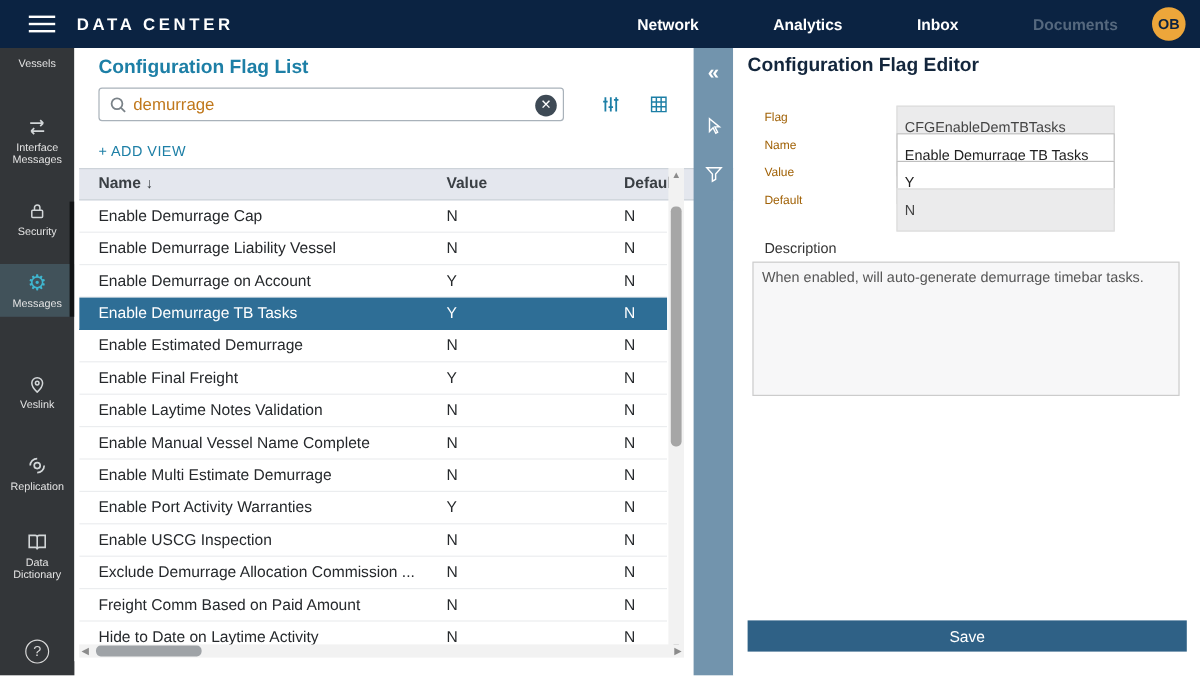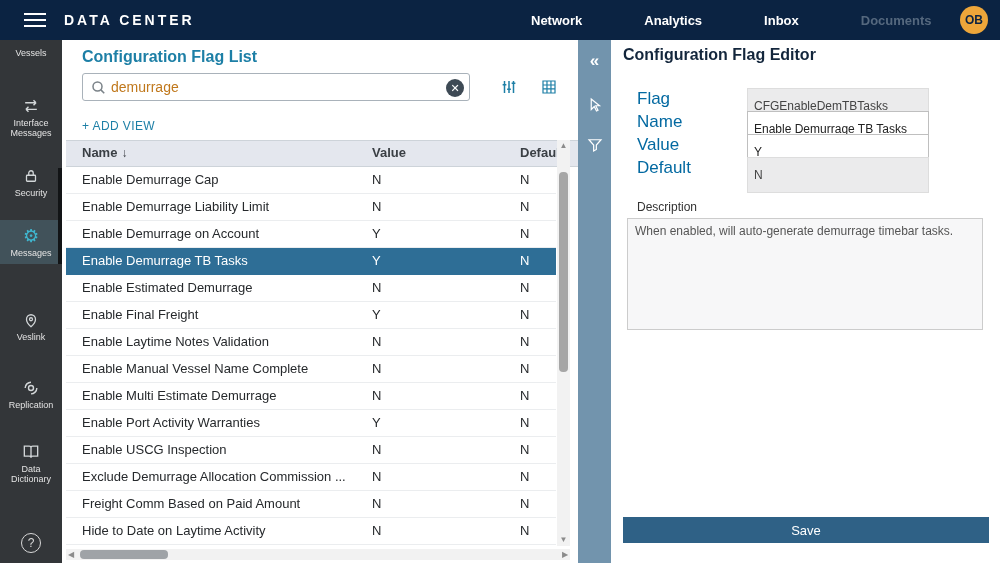--- a/index.html
+++ b/index.html
@@ -23,21 +23,21 @@
   .side-item .si-icon svg { display:block; margin:0 auto; }
   .side-item .si-label { font-size:9px; line-height:10px; display:block; padding:0 2px; }
   .side-item.active { background:#41525a; }
   .side-item.active .si-icon { color:#3fb6cf; }
   .si-gear { font-size:18px; line-height:20px; display:block; }
   .side-scroll { position:absolute; right:0; top:128px; width:4px; height:96px; background:#121416; cursor:pointer; }
   .help-item { position:absolute; bottom:10px; left:0; width:62px; text-align:center; cursor:pointer; }
   .help-circle { width:20px; height:20px; margin:0 auto; border:1.5px solid #d8d8d8; border-radius:50%; color:#d8d8d8; font-size:12px; line-height:18px; }
 
   
-  .list-panel { position:absolute; left:62px; top:40px; width:516px; bottom:0; background:#fff; }
+  .list-panel { position:absolute; left:62px; top:40px; width:516px; bottom:12px; background:#fff; }
   .lp-title { position:absolute; left:20px; top:8px; font-size:16px; font-weight:bold; color:#1d7fa6; }
   .search-box { position:absolute; left:20px; top:33px; width:388px; height:28px; border:1px solid #a9b2ba; border-radius:3px; background:#fff; }
   .search-glass { position:absolute; left:7px; top:5px; color:#7a8288; }
   .search-input { position:absolute; left:28px; top:1px; width:328px; height:24px; border:none; outline:none; font-size:14px; color:#c0781c; font-family:"Liberation Sans", sans-serif; background:transparent; }
   .clear-btn { position:absolute; right:5px; top:5px; width:18px; height:18px; border-radius:50%; background:#3e4a55; color:#fff; font-size:11px; line-height:18px; text-align:center; cursor:pointer; }
   .icon-btn { position:absolute; top:38px; color:#1d7fa6; cursor:pointer; }
   .tune-btn { left:438px; }
   .grid-btn { left:478px; }
   .add-view { position:absolute; left:20px; top:79px; color:#1d7fa6; font-size:12px; font-weight:400; letter-spacing:0.4px; cursor:pointer; }
 
@@ -65,21 +65,21 @@
   .strip { position:absolute; left:578px; top:40px; width:33px; bottom:0; background:#7294ad; }
   .strip-btn { position:absolute; left:0; width:33px; height:32px; color:#fff; text-align:center; cursor:pointer; }
   .collapse-btn { top:6px; font-size:17px; font-weight:bold; line-height:30px; }
   .pointer-btn { top:50px; padding-top:6px; }
   .funnel-btn { top:90px; padding-top:6px; }
 
   
   .editor { position:absolute; left:611px; top:40px; right:0; bottom:0; background:#fff; }
   .ed-title { position:absolute; left:12px; top:6px; font-size:16px; font-weight:bold; color:#13263c;text-align:center; }
   .f-row { position:absolute; left:26px; height:22px; width:330px; }
-  .f-label { display:inline-block; width:108px; font-size:17px; color:#0369a1; line-height:22px; }
+  .f-label { display:inline-block; width:108px; font-size:10px; color:#a16207; line-height:22px; }
   .f-input { position:absolute; left:110px; top:0; width:182px; height:20px; font-size:12px; padding:17px 6px;
              font-family:"Liberation Sans", sans-serif; }
   .f-input.ro { background:#ebebec; color:#444; border:1px solid #dddddd; }
   .f-input.rw { background:#fff; color:#222; border:1px solid #bfbfbf; }
   .desc-label { position:absolute; left:26px; top:160px; font-size:12px; color:#333; }
   .desc-area { position:absolute; left:16px; top:178px; width:356px; height:112px; border:1px solid #ccc;
                background:#f7f7f8; font-size:12px; color:#555; padding:5px 7px; resize:none; outline:none;
                font-family:"Liberation Sans", sans-serif; }
   .save-btn { position:absolute; left:12px; bottom:20px; width:366px; height:26px; background:#2f6186; color:#fff;
               font-size:13px; border:none; cursor:pointer; font-family:"Liberation Sans", sans-serif;margin-top:36px; }
@@ -197,21 +197,21 @@
     <span>Default</span>
   </div>
 
   <div class="tbody" id="table-body">
       <div class="trow">
         <span>Enable Demurrage Cap</span>
         <span>N</span>
         <span>N</span>
       </div>
       <div class="trow">
-        <span>Enable Demurrage Liability Limit</span>
+        <span>Enable Demurrage Liability Vessel</span>
         <span>N</span>
         <span>N</span>
       </div>
       <div class="trow">
         <span>Enable Demurrage on Account</span>
         <span>Y</span>
         <span>N</span>
       </div>
       <div class="trow selected">
         <span>Enable Demurrage TB Tasks</span>

